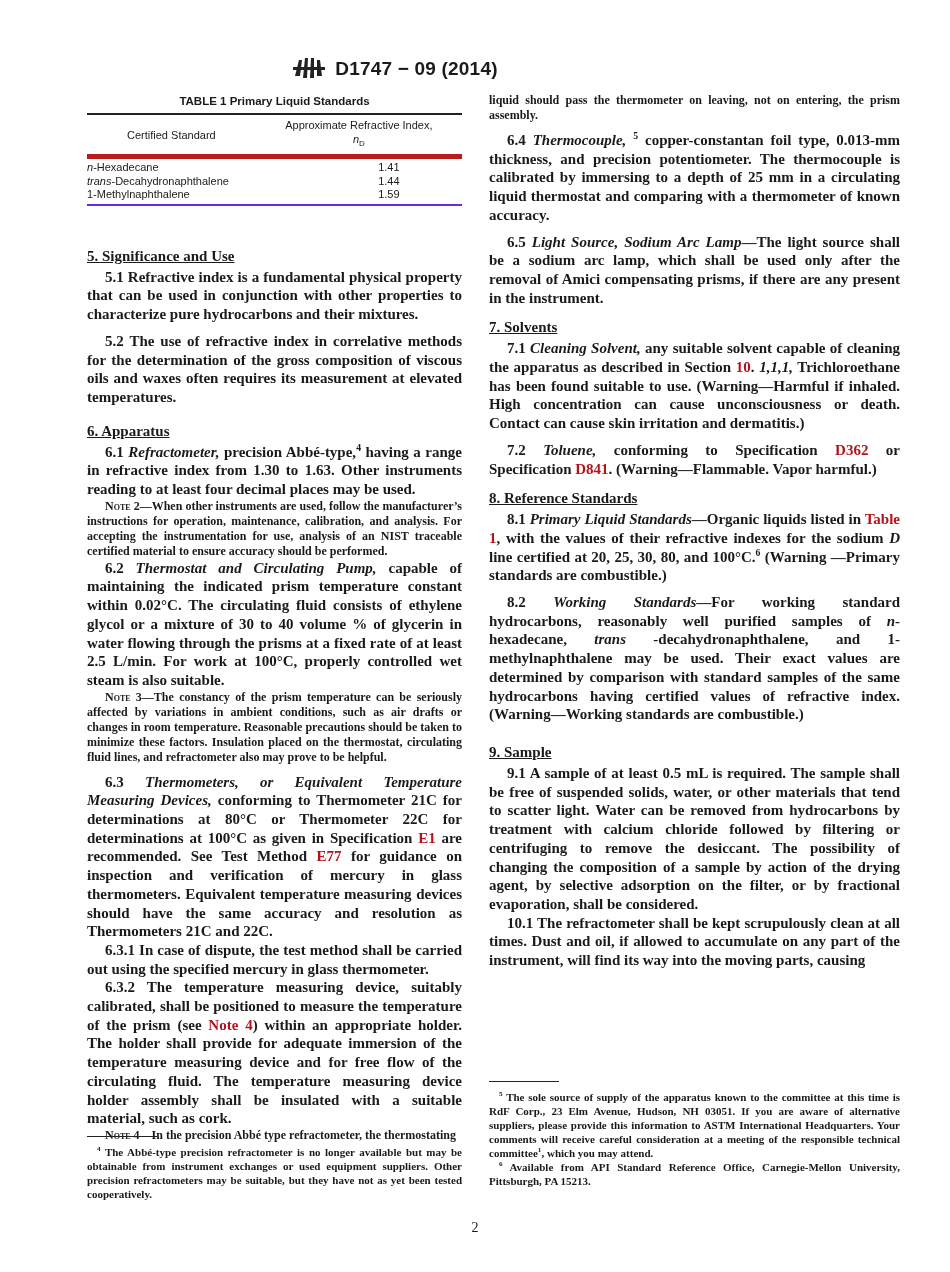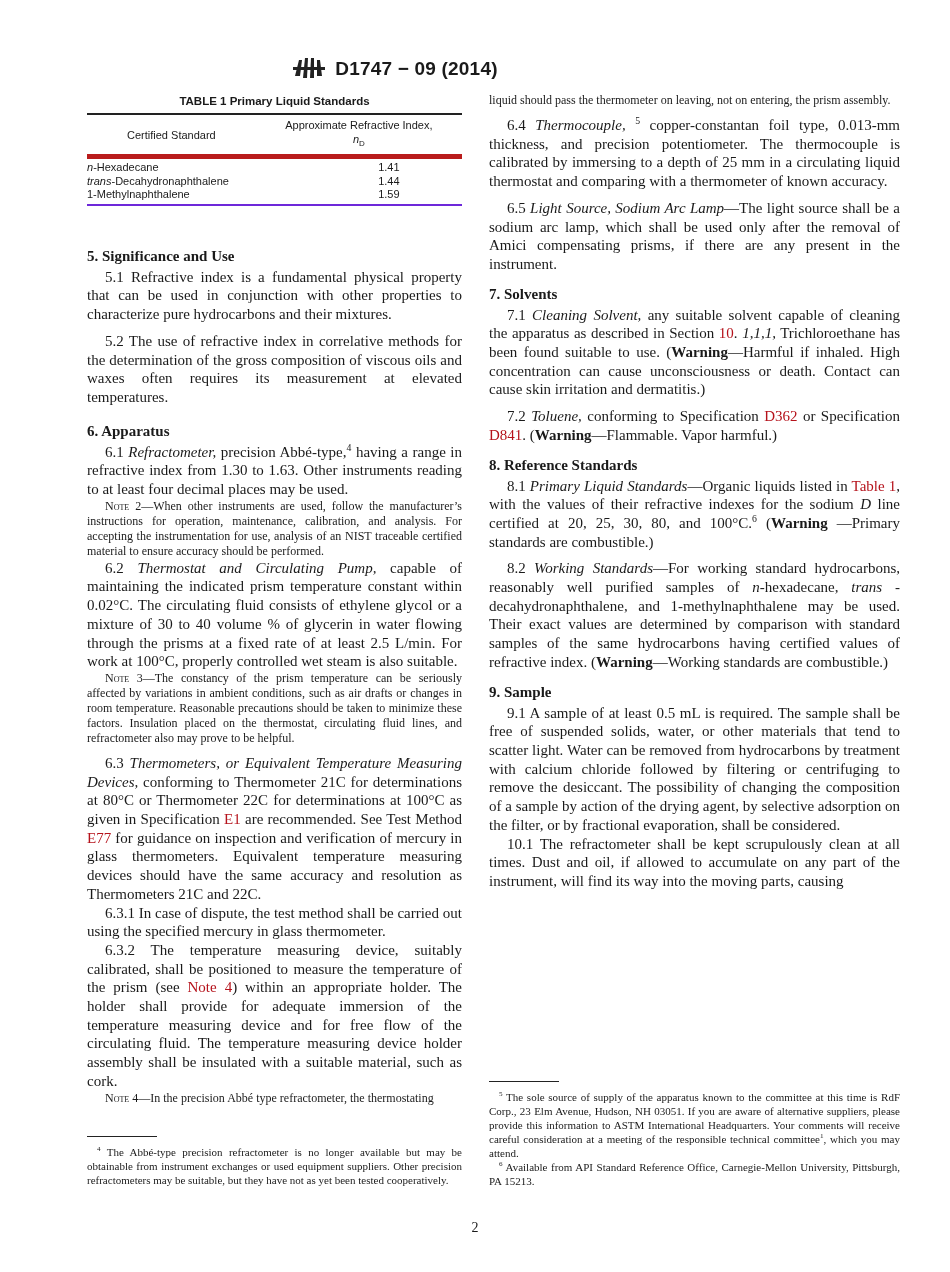--- a/index.html
+++ b/index.html
@@ -19,22 +19,22 @@
   table.std thead tr { border-top: 2px solid #222; border-bottom: 5px solid #b91c1c; }
   table.std tbody tr:last-child { border-bottom: 2px solid #6d28d9; }
   table.std th { font-weight: normal; padding: 3px 0; vertical-align: middle; }
   table.std td { padding: 0; line-height: 13.5px; }
   table.std th.c1 { text-align: center; width: 45%; }
   table.std th.c2 { text-align: center; line-height: 14px; }
   table.std td.v { text-align: center; padding-left: 60px; }
   table.std tbody tr:first-child td { padding-top: 2px; }
   table.std tbody tr:last-child td { padding-bottom: 2px; }
 
-  h2 { font-family: "Liberation Serif", serif; font-weight: bold; font-size: 15px; margin: 0 0 3px 0; }
-  p { font-family: "Liberation Serif", serif; font-size: 15px; line-height: 18.7px; margin: 0; text-align: justify; text-indent: 18px; }
+  h2 { font-family: "Liberation Serif", serif; font-weight: bold; font-size: 15px; margin: 0 0 3px 0; text-decoration: underline; }
+  p { font-family: "Liberation Serif", serif; font-size: 15px; line-height: 18.7px; margin: 0; text-align: justify; text-indent: 18px; font-weight: bold; }
   p.noind { text-indent: 0; }
   .gap { margin-top: 8px; }
   .gap-sec { margin-top: 16px; }
   .note { font-family: "Liberation Serif", serif; font-size: 12px; line-height: 15px; text-align: justify; text-indent: 18px; margin: 0; }
   .note .sc { font-variant: small-caps; }
   .link { color: #b5121b; }
   .fnrule { width: 70px; border-top: 1px solid #222; margin: 0 0 8px 0; }
   .fn { font-family: "Liberation Serif", serif; font-size: 11px; line-height: 14px; text-align: justify; text-indent: 10px; margin: 0; }
   sup { font-size: 65%; line-height: 0; }
   .page-num { position: absolute; top: 1220px; left: 0; width: 950px; text-align: center; font-family: "Liberation Serif", serif; font-size: 14px; }
@@ -112,21 +112,21 @@
   <p class="gap"><span>6.5 </span><i>Light Source, Sodium Arc Lamp</i><span>—The light source shall be a sodium arc lamp, which shall be used only after the removal of Amici compensating prisms, if there are any present in the instrument.</span></p>
 
   <h2 class="gap-sec" style="margin-top:12px">7.  Solvents</h2>
   <p><span>7.1 </span><i>Cleaning Solvent,</i><span> any suitable solvent capable of cleaning the apparatus as described in Section </span><span class="link">10</span><span>. </span><i>1,1,1,</i><span> Trichloroethane has been found suitable to use. (</span><b>Warning</b><span>—Harmful if inhaled. High concentration can cause unconsciousness or death. Contact can cause skin irritation and dermatitis.)</span></p>
   <p class="gap"><span>7.2 </span><i>Toluene,</i><span> conforming to Specification </span><span class="link">D362</span><span> or Specification </span><span class="link">D841</span><span>. (</span><b>Warning</b><span>—Flammable. Vapor harmful.)</span></p>
 
   <h2 class="gap-sec" style="margin-top:12px">8.  Reference Standards</h2>
   <p><span>8.1 </span><i>Primary Liquid Standards</i><span>—Organic liquids listed in </span><span class="link">Table 1</span><span>, with the values of their refractive indexes for the sodium </span><i>D</i><span> line certified at 20, 25, 30, 80, and 100°C.</span><sup>6</sup><span> (</span><b>Warning</b><span> —Primary standards are combustible.)</span></p>
   <p class="gap"><span>8.2 </span><i>Working Standards</i><span>—For working standard hydrocarbons, reasonably well purified samples of </span><i>n</i><span>-hexadecane, </span><i>trans</i><span> -decahydronaphthalene, and 1-methylnaphthalene may be used. Their exact values are determined by comparison with standard samples of the same hydrocarbons having certified values of refractive index. (</span><b>Warning</b><span>—Working standards are combustible.)</span></p>
 
-  <h2 class="gap-sec" style="margin-top:12px">9.  Sample</h2>
+  <h2 class="gap-sec" style="margin-top:20px">9.  Sample</h2>
   <p>9.1  A sample of at least 0.5 mL is required. The sample shall be free of suspended solids, water, or other materials that tend to scatter light. Water can be removed from hydrocarbons by treatment with calcium chloride followed by filtering or centrifuging to remove the desiccant. The possibility of changing the composition of a sample by action of the drying agent, by selective adsorption on the filter, or by fractional evaporation, shall be considered.</p>
 
   <p>10.1  The refractometer shall be kept scrupulously clean at all times. Dust and oil, if allowed to accumulate on any part of the instrument, will find its way into the moving parts, causing</p>
 
   <div style="position:absolute; top:988px; left:0; width:411px;">
     <div class="fnrule"></div>
     <p class="fn"><sup>5</sup><span> The sole source of supply of the apparatus known to the committee at this time is RdF Corp., 23 Elm Avenue, Hudson, NH 03051. If you are aware of alternative suppliers, please provide this information to ASTM International Headquarters. Your comments will receive careful consideration at a meeting of the responsible technical committee</span><sup>1</sup><span>, which you may attend.</span></p>
     <p class="fn"><sup>6</sup><span> Available from API Standard Reference Office, Carnegie-Mellon University, Pittsburgh, PA 15213.</span></p>
   </div>
 </div>

